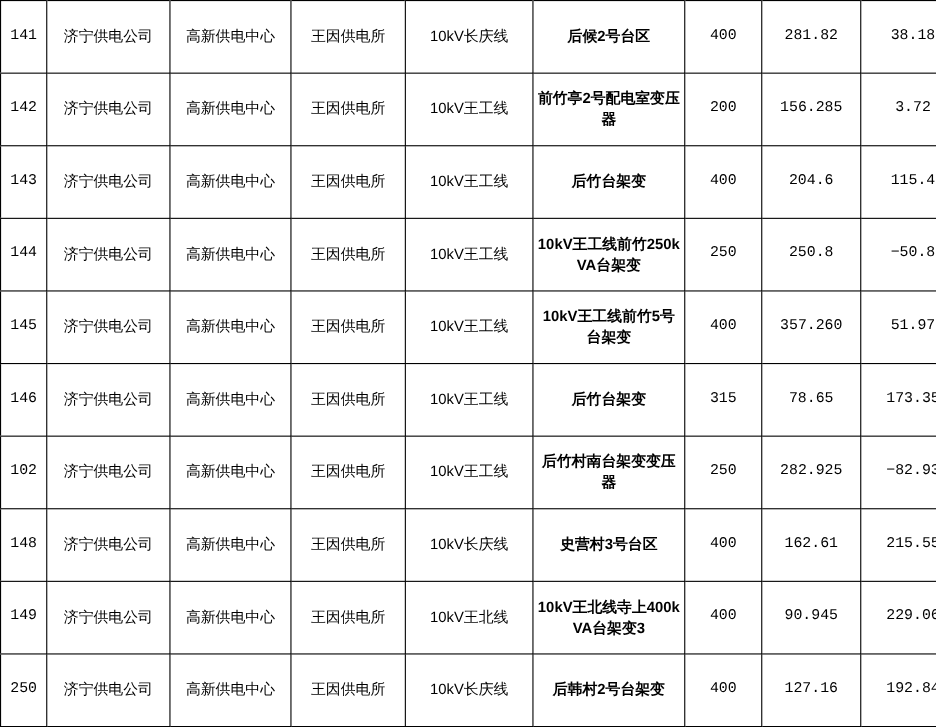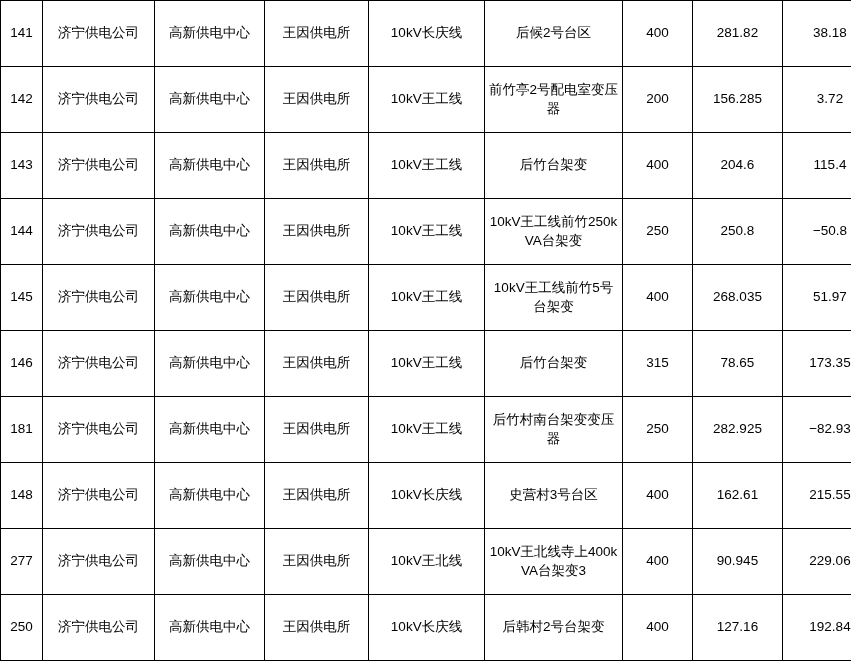--- a/index.html
+++ b/index.html
@@ -38,26 +38,26 @@
     line-height: 1.35;
     height: 66px;
     box-sizing: border-box;
     word-break: break-all;
   }
   td.c-idx      { width: 42px; }
   td.c-company  { width: 112px; }
   td.c-center   { width: 110px; }
   td.c-station  { width: 104px; }
   td.c-line     { width: 116px; }
-  td.c-device   { width: 138px; }
+  td.c-device   { width: 138px; font-weight: bold; }
   td.c-cap      { width: 70px; }
   td.c-val1     { width: 90px; }
   td.c-val2     { width: 95px; }
   td.c-idx, td.c-cap, td.c-val1, td.c-val2 {
-    font-family: Liberation Sans, sans-serif;
+    font-family: Liberation Mono, monospace;
   }
   td.c-val1, td.c-val2 {
     text-align: right;
     padding-right: 18px;
   }
   td.c-device {
     padding-left: 6px;
     padding-right: 6px;
   }
 </style>
@@ -117,38 +117,38 @@
       </tr>
 
       <tr>
         <td class="c-idx">145</td>
         <td class="c-company">济宁供电公司</td>
         <td class="c-center">高新供电中心</td>
         <td class="c-station">王因供电所</td>
         <td class="c-line">10kV王工线</td>
         <td class="c-device">10kV王工线前竹5号台架变</td>
         <td class="c-cap">400</td>
-        <td class="c-val1">268.035</td>
+        <td class="c-val1">357.260</td>
         <td class="c-val2">51.97</td>
       </tr>
 
       <tr>
         <td class="c-idx">146</td>
         <td class="c-company">济宁供电公司</td>
         <td class="c-center">高新供电中心</td>
         <td class="c-station">王因供电所</td>
         <td class="c-line">10kV王工线</td>
         <td class="c-device">后竹台架变</td>
         <td class="c-cap">315</td>
         <td class="c-val1">78.65</td>
         <td class="c-val2">173.35</td>
       </tr>
 
       <tr>
-        <td class="c-idx">181</td>
+        <td class="c-idx">102</td>
         <td class="c-company">济宁供电公司</td>
         <td class="c-center">高新供电中心</td>
         <td class="c-station">王因供电所</td>
         <td class="c-line">10kV王工线</td>
         <td class="c-device">后竹村南台架变变压器</td>
         <td class="c-cap">250</td>
         <td class="c-val1">282.925</td>
         <td class="c-val2">−82.93</td>
       </tr>
 
@@ -158,21 +158,21 @@
         <td class="c-center">高新供电中心</td>
         <td class="c-station">王因供电所</td>
         <td class="c-line">10kV长庆线</td>
         <td class="c-device">史营村3号台区</td>
         <td class="c-cap">400</td>
         <td class="c-val1">162.61</td>
         <td class="c-val2">215.55</td>
       </tr>
 
       <tr>
-        <td class="c-idx">277</td>
+        <td class="c-idx">149</td>
         <td class="c-company">济宁供电公司</td>
         <td class="c-center">高新供电中心</td>
         <td class="c-station">王因供电所</td>
         <td class="c-line">10kV王北线</td>
         <td class="c-device">10kV王北线寺上400kVA台架变3</td>
         <td class="c-cap">400</td>
         <td class="c-val1">90.945</td>
         <td class="c-val2">229.06</td>
       </tr>
 

